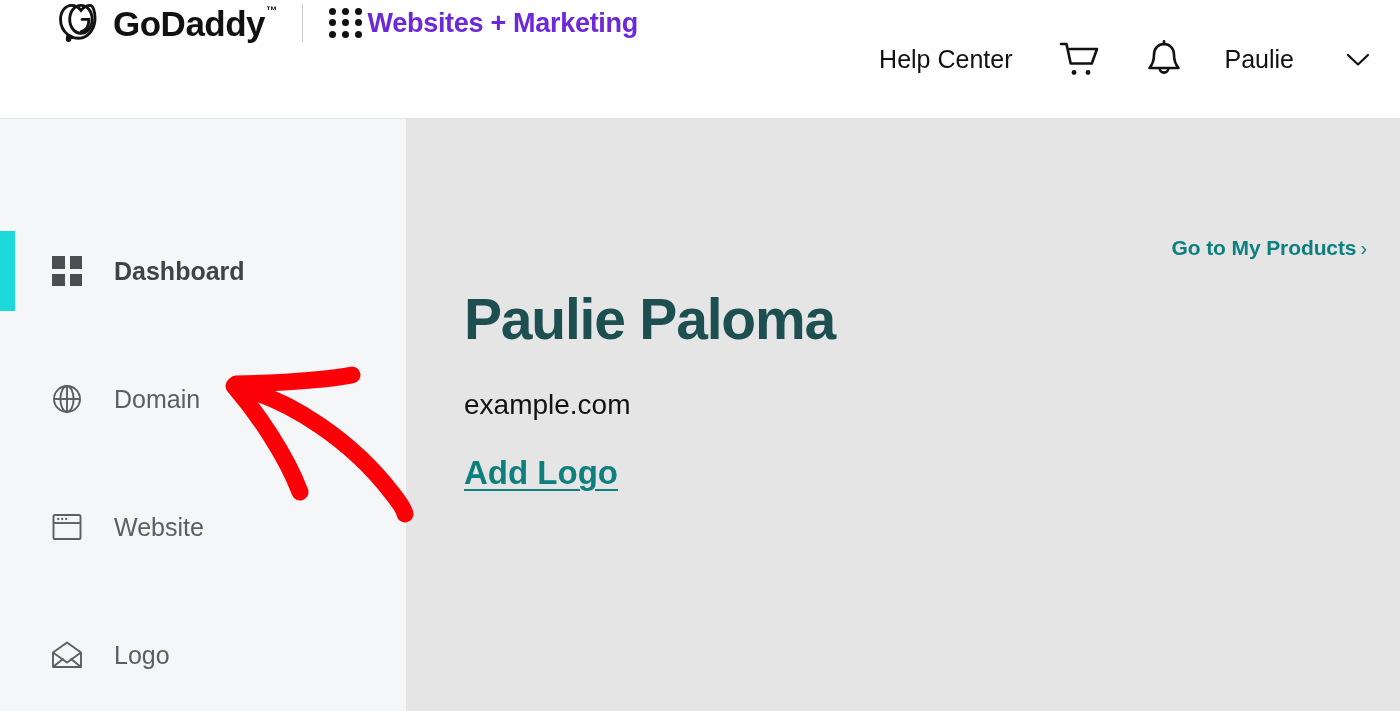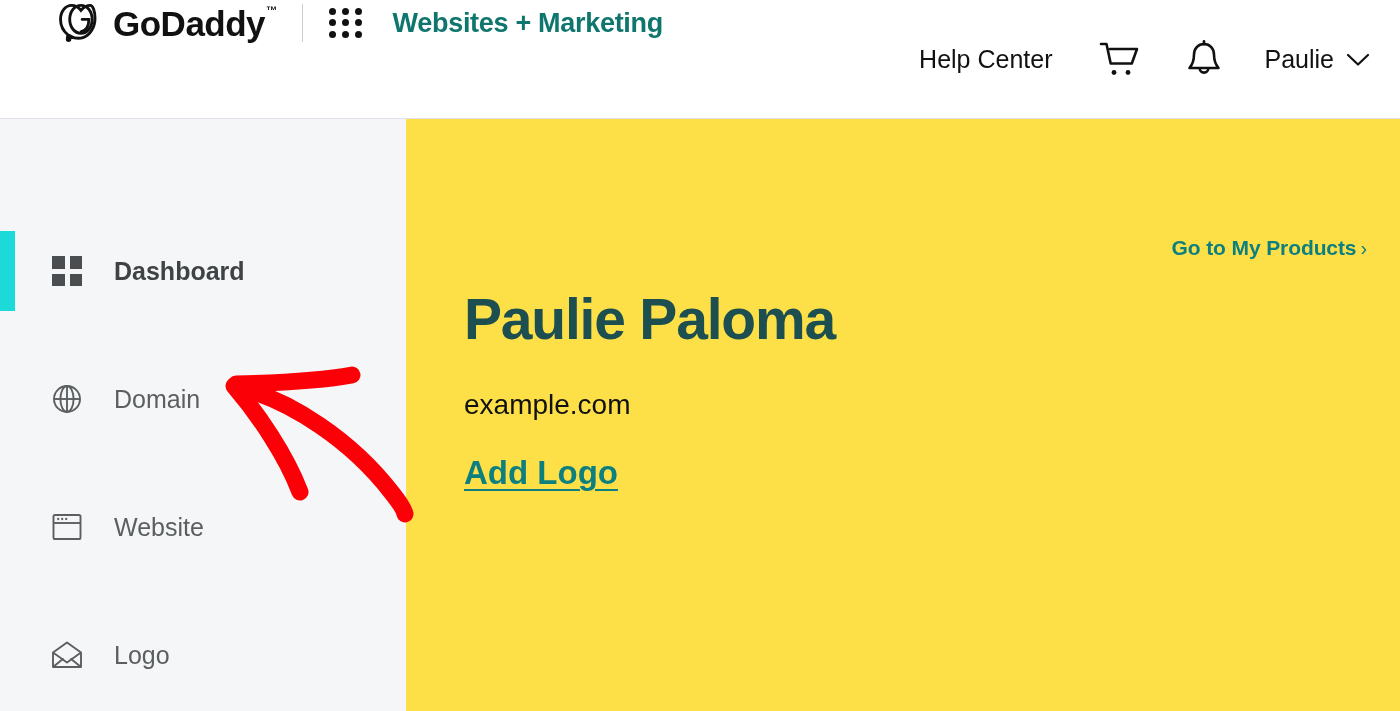--- a/index.html
+++ b/index.html
@@ -87,22 +87,22 @@
     display: block;
     width: 7px;
     height: 7px;
     border-radius: 50%;
     background: #111111;
   }
 
   .product-title {
     font-size: 27px;
     font-weight: bold;
-    color: #0f766e;
-    margin-left: 30px;
+    color: #6d28d9;
+    margin-left: 5px;
     letter-spacing: -0.3px;
     white-space: nowrap;
   }
 
   .header-right {
     position: absolute;
     right: 30px;
     top: 0;
     height: 119px;
     display: flex;
@@ -129,20 +129,21 @@
     border: none;
   }
   .cart-btn { margin-left: 36px; }
   .bell-btn { margin-left: 22px; }
 
   .account-menu {
     display: flex;
     align-items: center;
     margin-left: 30px;
     cursor: pointer;
+    gap: 40px;
   }
   .account-name {
     font-size: 25px;
     color: #111111;
     white-space: nowrap;
   }
   .chev {
     margin-left: 12px;
     display: block;
   }
@@ -216,21 +217,21 @@
     background: #4a4e50;
   }
 
   
   .main {
     position: absolute;
     top: 119px;
     left: 406px;
     width: 994px;
     height: 592px;
-    background: #fde047;
+    background: #e5e5e5;
   }
 
   .products-link {
     position: absolute;
     top: 117px;
     right: 33px;
     font-size: 21px;
     font-weight: bold;
     color: #0d7f7f;
     text-decoration: none;

